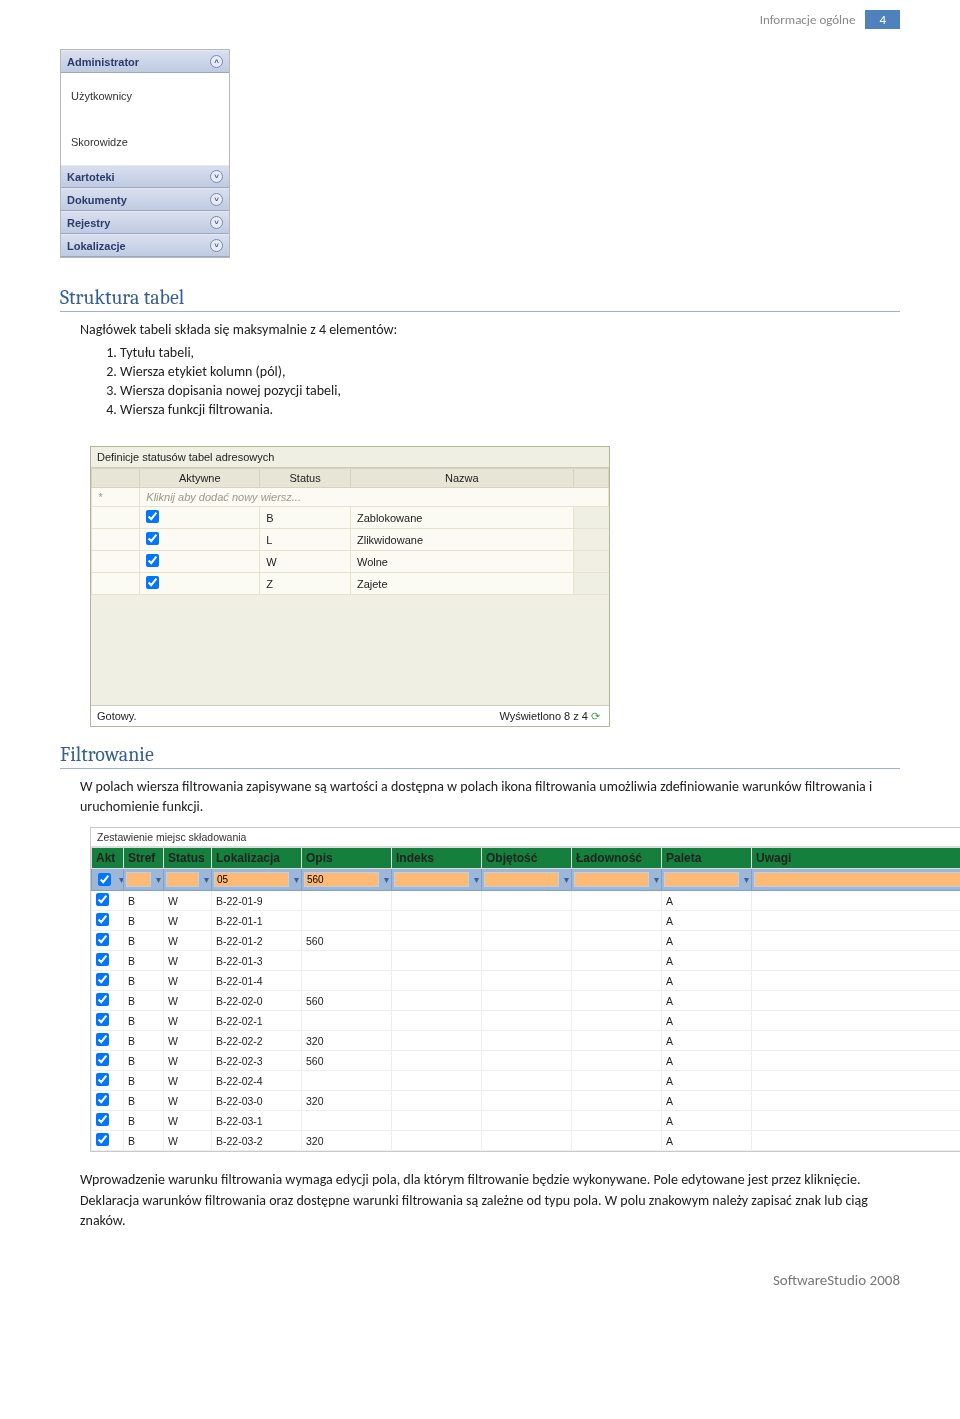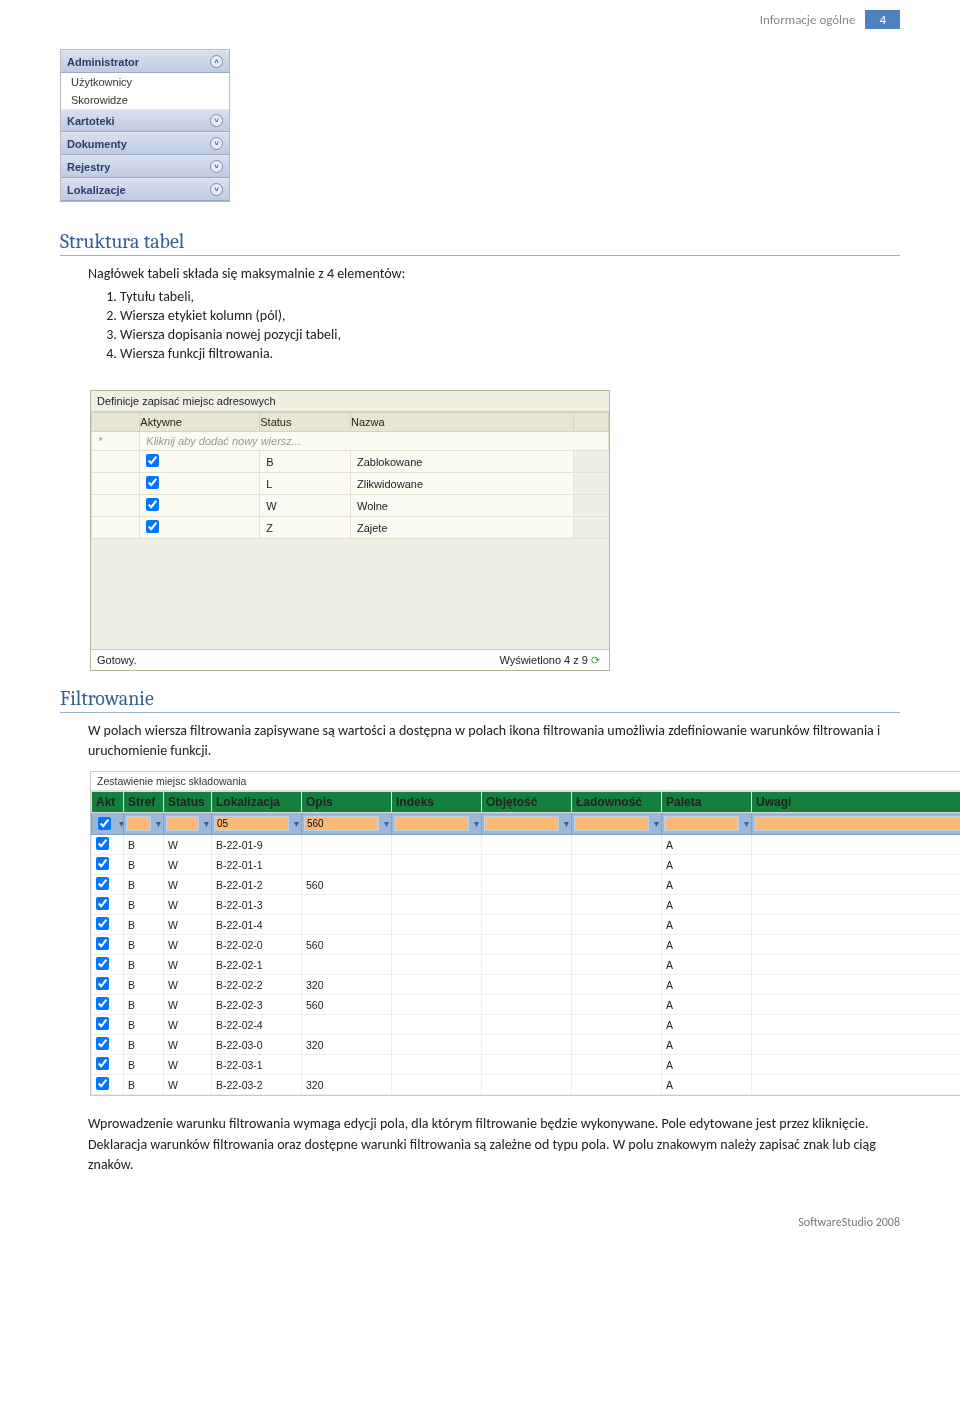--- a/index.html
+++ b/index.html
@@ -52,36 +52,36 @@
     width: 13px; height: 13px;
     border: 1px solid #7a89b0;
     border-radius: 50%;
     background: #e8ecf6;
     display: inline-flex;
     align-items: center; justify-content: center;
     font-size: 8px; color: #4a5a8a;
   }
   .nav-body { background: #fff; }
   .nav-item {
-    padding: 3px 10px;
+    padding: 17px 10px;
     color: #333;
     cursor: pointer;
   }
 
   
   h2.section {
     font-family: Cambria, Georgia, serif;
     color: #365f91;
     font-weight: normal;
     font-size: 20px;
     border-bottom: 1px solid #9bb3d3;
     padding-bottom: 2px;
     margin: 16px 0 8px 0;
   }
-  .bodytext { margin: 4px 0 4px 28px; line-height: 1.45; }
+  .bodytext { margin: 4px 0 4px 20px; line-height: 1.45; }
   ol.numlist { margin: 4px 0 28px 60px; padding: 0; }
   ol.numlist li { margin: 2px 0; }
 
   
   .khaki {
     width: 520px;
     border: 1px solid #b7b49c;
     background: #f0efe3;
     font-family: Verdana, Arial, sans-serif;
     font-size: 11px;
@@ -89,21 +89,21 @@
   }
   .khaki .title {
     padding: 4px 6px;
     background: #f0efe3;
     border-bottom: 1px solid #cfcdb8;
   }
   .khaki table { width: 100%; border-collapse: collapse; }
   .khaki th {
     background: #e7e5d5;
     font-weight: normal;
-    text-align: left;
+    text-align: center;
     padding: 3px 0;
     border: 1px solid #d6d3be;
     font-size: 11px;
   }
   .khaki td {
     padding: 3px 6px;
     border: 1px solid #e5e3d0;
     background: #fbfaf3;
   }
   .khaki td.blank { background: #f0efe3; border-left:none; border-right:none; }
@@ -157,21 +157,21 @@
     border: 1px solid #bcd0e8;
     background: #fdba74;
     padding: 1px 2px;
   }
   .funnel { color:#3b5f9a; font-size:10px; padding-left:3px; }
   .grid tr.filter .cellwrap { display:flex; align-items:center; gap:2px; }
 
   .footer {
     text-align: right;
     color: #777;
-    font-size: 12px;
+    font-size: 15px;
     margin-top: 40px;
   }
 </style>
 </head>
 <body>
 
 <div class="topbar">
   <span class="lbl">Informacje ogólne</span>
   <span class="page">4</span>
 </div>
@@ -206,21 +206,21 @@
 <h2 class="section">Struktura tabel</h2>
 <div class="bodytext">Nagłówek tabeli składa się maksymalnie z 4 elementów:</div>
 <ol class="numlist" id="structlist">
     <li>Tytułu tabeli,</li>
     <li>Wiersza etykiet kolumn (pól),</li>
     <li>Wiersza dopisania nowej pozycji tabeli,</li>
     <li>Wiersza funkcji filtrowania.</li>
   </ol>
 
 <div class="khaki">
-  <div class="title">Definicje zapisać miejsc adresowych</div>
+  <div class="title">Definicje statusów tabel adresowych</div>
   <table>
     <thead>
         <tr id="khaki-head">
           <th></th>
           <th>Aktywne</th>
           <th>Status</th>
           <th>Nazwa</th>
           <th></th>
         </tr>
       </thead>
@@ -258,21 +258,21 @@
           <td class="blank"></td>
         </tr>
         <tr class="gap">
           <td colspan="5"></td>
         </tr>
       </tbody>
   </table>
   <div class="status">
     <span>Gotowy.</span>
     <span>
-      <span>Wyświetlono 4 z 9</span>
+      <span>Wyświetlono 8 z 4</span>
       <span class="refresh">⟳</span>
     </span>
   </div>
 </div>
 
 <h2 class="section">Filtrowanie</h2>
 <div class="bodytext">W polach wiersza filtrowania zapisywane są wartości a dostępna w polach ikona filtrowania umożliwia zdefiniowanie warunków filtrowania i uruchomienie funkcji.</div>
 
 <div class="grid">
   <div class="gtitle">Zestawienie miejsc składowania</div>

